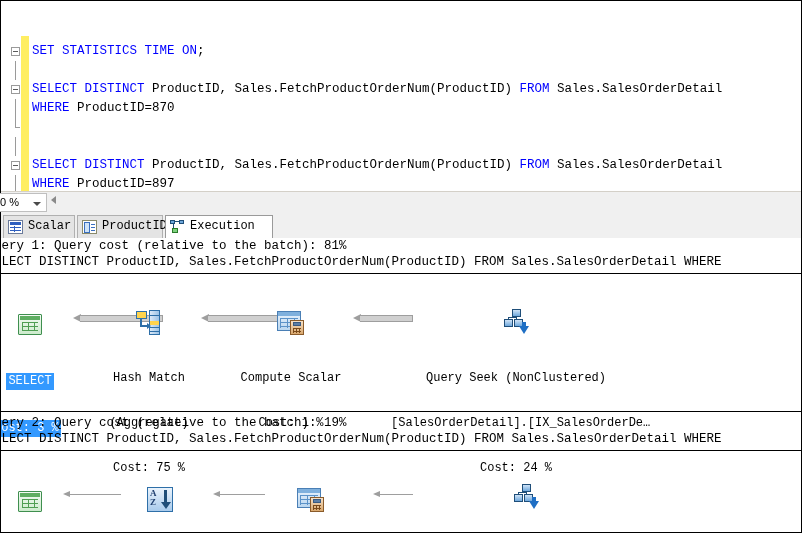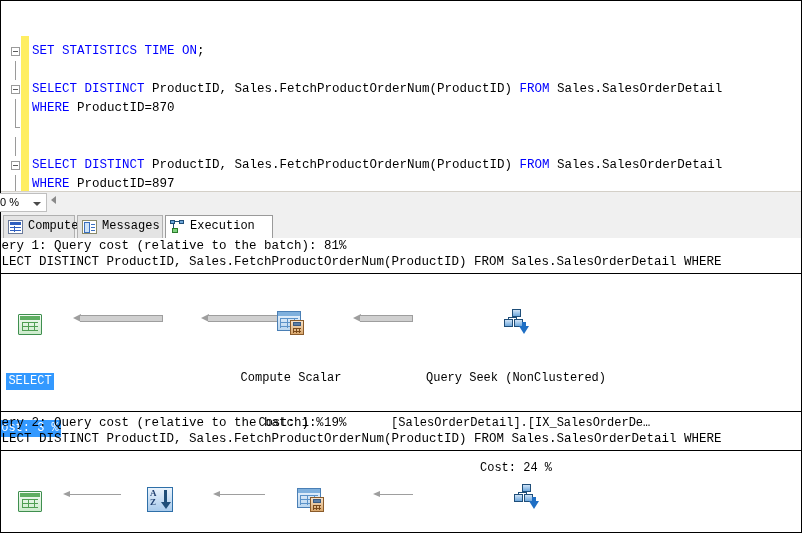--- a/index.html
+++ b/index.html
@@ -477,31 +477,31 @@
 
   <div class="tabs">
 
     <div class="tab" style="left:2px; width:72px;">
       <span class="tab-icon ic-grid">
         <i style="left:1px;top:1px;right:1px;height:3px;"></i>
         <i style="left:1px;top:6px;right:1px;height:1px;"></i>
         <i style="left:1px;top:9px;right:1px;height:1px;"></i>
         <i style="left:5px;top:5px;width:1px;bottom:1px;"></i>
       </span>
-      <span>Compute</span>
+      <span>Scalar</span>
     </div>
 
     <div class="tab" style="left:76px; width:86px;">
       <span class="tab-icon ic-msg">
         <i style="left:1px;top:1px;width:6px;height:11px;background:#cfe3f7;border:1px solid #3a6fbf;box-sizing:border-box;"></i>
         <i style="left:8px;top:3px;right:1px;height:1px;"></i>
         <i style="left:8px;top:6px;right:1px;height:1px;"></i>
         <i style="left:8px;top:9px;right:1px;height:1px;"></i>
       </span>
-      <span>Messages</span>
+      <span>ProductID</span>
     </div>
 
     <div class="tab active" style="left:164px; width:108px;">
       <span class="tab-icon ic-plan">
         <i style="left:0px;top:0px;width:5px;height:4px;background:#6fa8dc;border:1px solid #1f4e79;box-sizing:border-box;"></i>
         <i style="left:9px;top:0px;width:5px;height:4px;background:#6fa8dc;border:1px solid #1f4e79;box-sizing:border-box;"></i>
         <i style="left:5px;top:1px;width:4px;height:1px;background:#1f4e79;"></i>
         <i style="left:3px;top:4px;width:1px;height:4px;background:#1f4e79;"></i>
         <i style="left:2px;top:8px;width:6px;height:5px;background:#7fd27f;border:1px solid #2a7a2a;box-sizing:border-box;"></i>
       </span>
@@ -523,20 +523,33 @@
       </div>
       <div><span class="node-label sel">SELECT</span></div>
       <div><span class="node-label sel">ost: 3 %</span></div>
     </div>
 
     <div class="conn" style="left:72px; top:76px; width:90px;">
       <span class="head"></span>
         <span class="bar"></span>
     </div>
 
+    <div class="node" style="left:100px; top:40px; width:96px;">
+      <div class="node-icon ic-hash">
+        <span class="cyl"><i style="top:4px;"></i><i style="top:10px;"></i><i style="top:16px;"></i><i style="top:20px;"></i></span>
+        <span class="band"></span>
+        <span class="box"></span>
+        <span class="arm"></span>
+        <span class="arm2"></span>
+        <span class="arrowhd"></span>
+      </div>
+      <div>Hash Match</div>
+      <div>(Aggregate)</div>
+      <div>Cost: 75 %</div>
+    </div>
 
     <div class="conn" style="left:200px; top:76px; width:80px;">
       <span class="head"></span>
         <span class="bar"></span>
     </div>
 
     <div class="node" style="left:232px; top:40px; width:116px;">
       <div class="node-icon ic-compute">
         <span class="tbl"></span><span class="calc"></span>
       </div>

